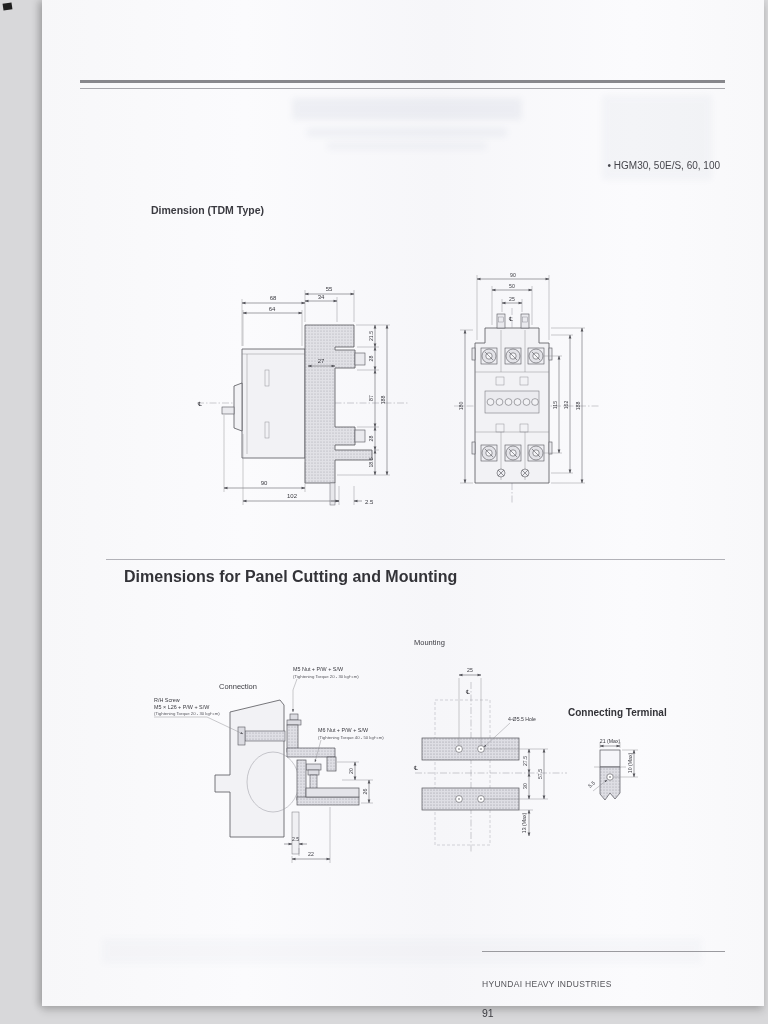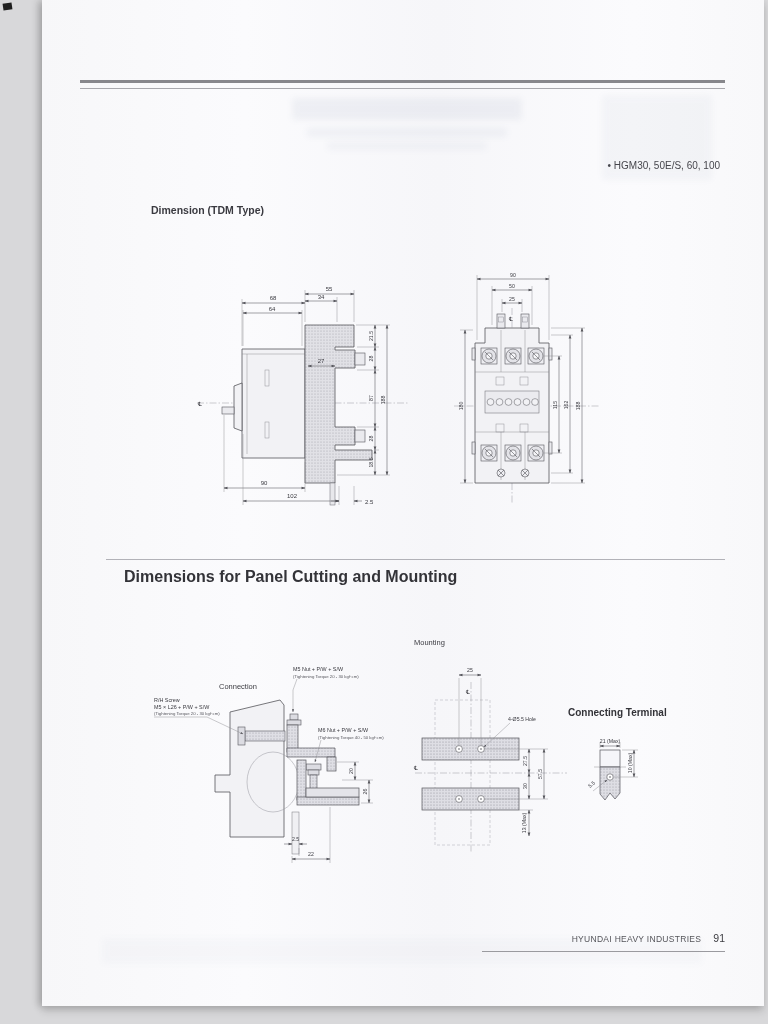--- a/index.html
+++ b/index.html
@@ -20,23 +20,23 @@
   .title{position:absolute;left:66px;top:162px;font-size:20px;font-weight:700;color:#2c2c30;letter-spacing:-.2px;}
   .models{position:absolute;right:44px;top:160px;font-size:10px;color:#46464c;}
   .sec-head1{position:absolute;left:82px;top:204px;font-size:10.5px;font-weight:700;color:#3a3a40;padding-left:27px;}
   .rule2{position:absolute;left:64px;top:559px;width:619px;height:1px;background:#b2b2b8;}
   .sec-head2{position:absolute;left:82px;top:568px;font-size:16px;font-weight:700;color:#333338;}
   .sub-label{position:absolute;font-size:7.5px;color:#3c3c42;}
   .lbl-conn{left:177px;top:640px;margin-top:42px;}
   .lbl-mount{left:372px;top:638px;}
   .lbl-term{position:absolute;left:526px;top:707px;font-size:10px;font-weight:700;color:#333338;}
   .footer-rule{position:absolute;left:440px;top:951px;width:243px;height:1px;background:#9a9a9f;}
-  .footer{position:absolute;left:440px;top:932px;width:243px;display:flex;justify-content:flex-end;align-items:baseline;gap:12px;}
+  .footer{position:absolute;left:440px;top:979px;width:243px;display:flex;justify-content:flex-end;align-items:baseline;gap:12px;flex-direction:column;}
   .footer .brand{font-size:8.5px;color:#55555a;letter-spacing:.3px;}
-  .footer .pg{font-size:10.5px;color:#3d3d42;}
+  .footer .pg{font-size:10.5px;color:#3d3d42;margin-top:6px;}
   svg{position:absolute;overflow:visible;}
   svg text{font-family:"Liberation Sans","DejaVu Sans",sans-serif;fill:#3a3a40;}
   .dim{stroke:#66666c;stroke-width:.6;fill:none;}
   .ext{stroke:#8a8a90;stroke-width:.45;fill:none;}
   .out{stroke:#55555b;stroke-width:.8;fill:#f2f2f5;}
   .out2{stroke:#55555b;stroke-width:.6;fill:#eaeaee;}
   .inl{stroke:#88888e;stroke-width:.45;fill:none;}
   .cl{stroke:#9a9aa0;stroke-width:.5;fill:none;stroke-dasharray:7 2 1.5 2;}
   .dash{stroke:#b9b9c0;stroke-width:.6;fill:none;stroke-dasharray:3 2;}
   .dt{font-size:6px;}

